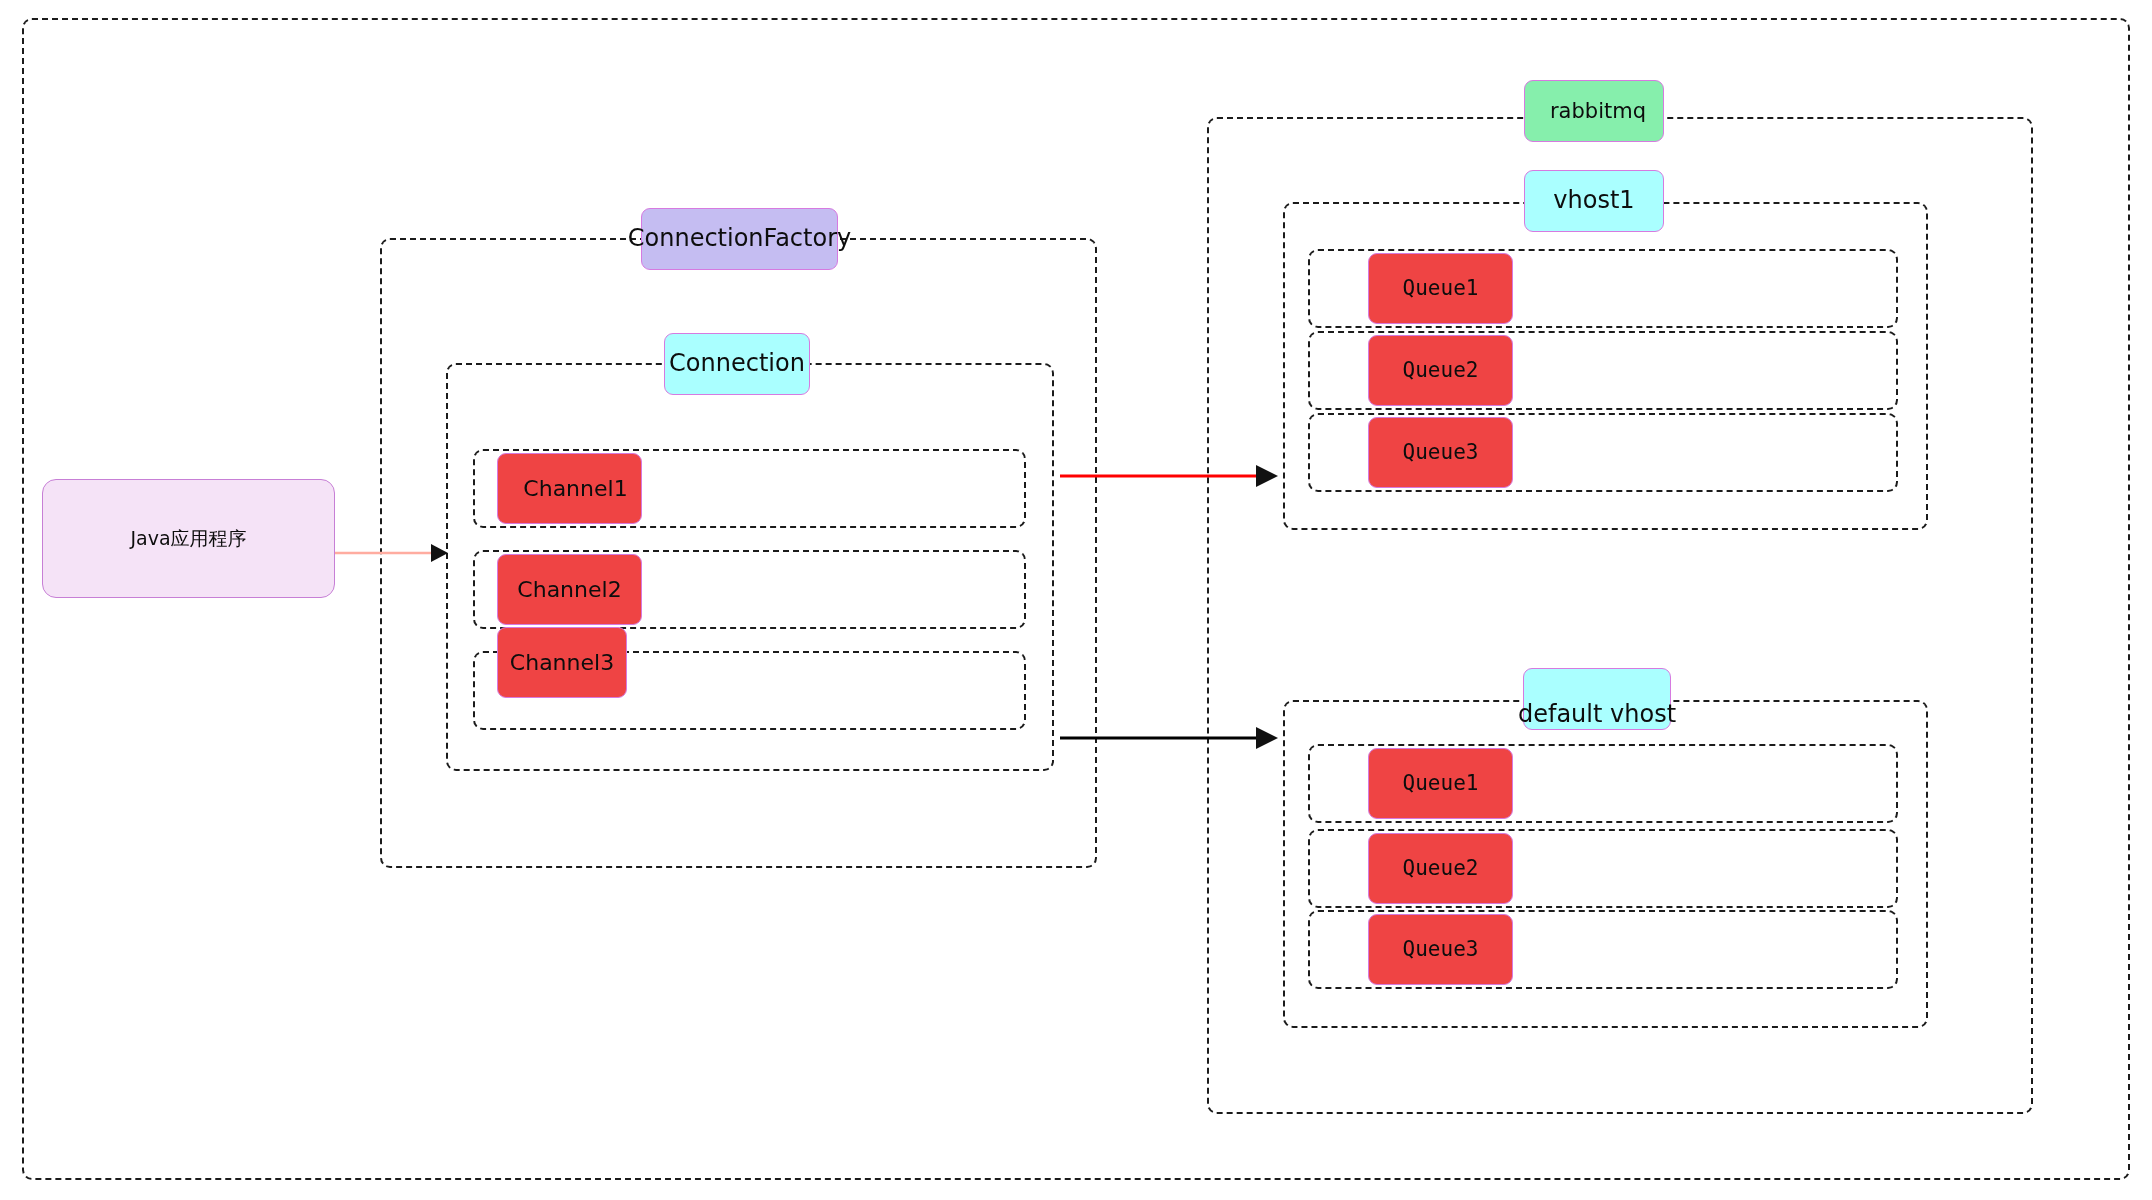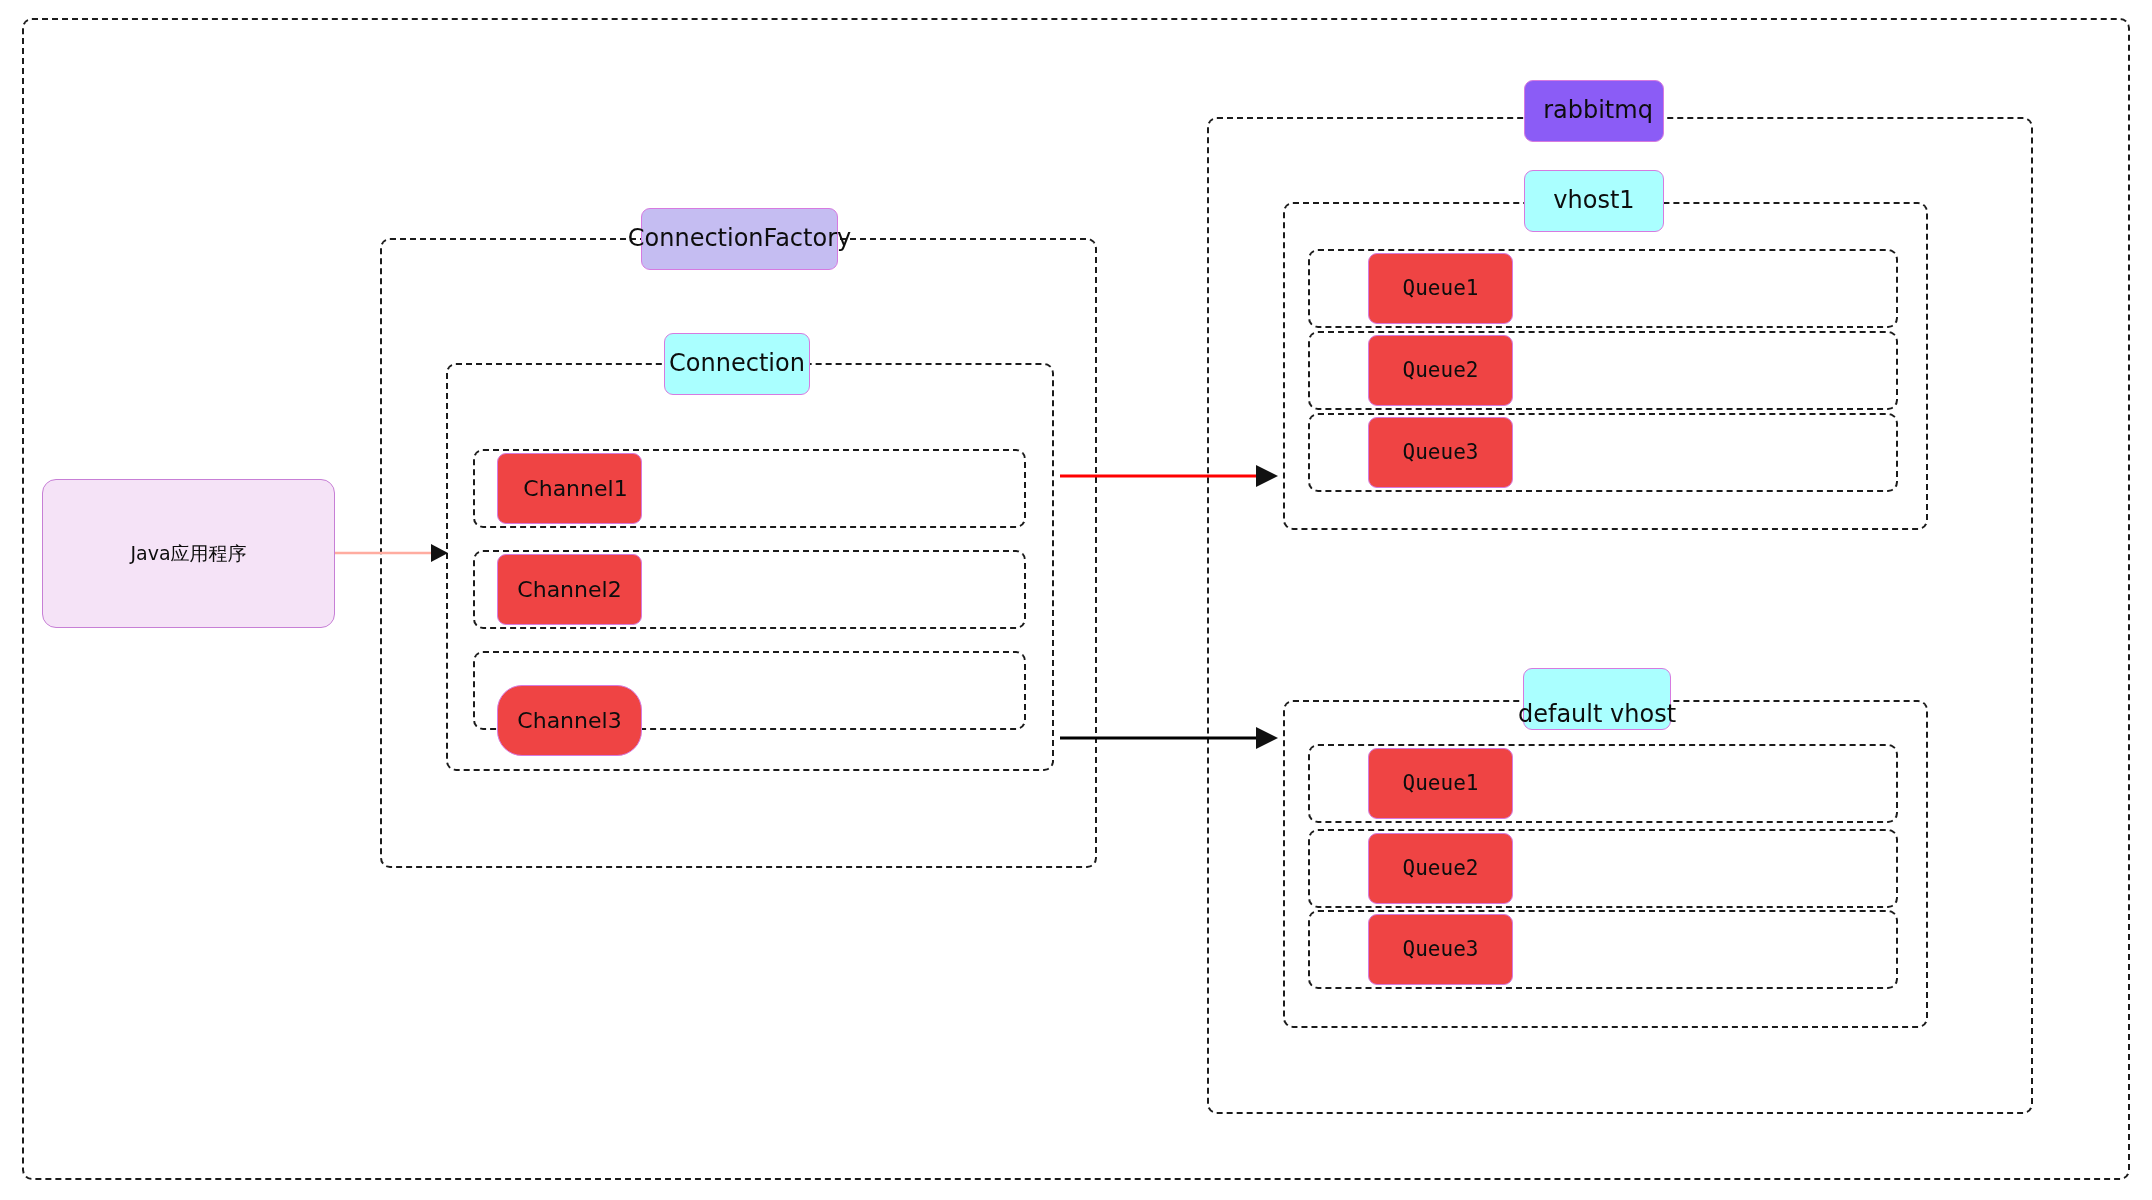--- a/index.html
+++ b/index.html
@@ -50,22 +50,22 @@
   }
   .node.factory {
     background: #c5bdf2;
     font-size: 24px;
   }
   .node.cyan {
     background: #aaffff;
     font-size: 24px;
   }
   .node.orange {
-    background: #8b5cf6;
-    font-size: 24px;
+    background: #86efac;
+    font-size: 21px;
     padding-left: 8px;
   }
   .node.peach {
     background: #ef4444;
     font-size: 22px;
   }
   .node.peach.mono {
     font-family: "DejaVu Sans Mono", "Liberation Mono", monospace;
     font-size: 21px;
   }
@@ -77,21 +77,21 @@
     overflow: visible;
   }
 </style>
 </head>
 <body>
 
 <div id="canvas">
 
   <div class="dbox" style="left:22px; top:18px; width:2108px; height:1162px;"></div>
 
-  <div class="node app" style="left:42px; top:479px; width:293px; height:149px;">
+  <div class="node app" style="left:42px; top:479px; width:293px; height:119px;">
     <span>Java应用程序</span>
   </div>
 
   <svg class="arrow" style="left:335px; top:533px; width:115px; height:40px;" viewBox="0 0 115 40">
     <line x1="0" y1="20" x2="96" y2="20" stroke="#ffaca0" stroke-width="2.6"></line>
     <path d="M 96 11 L 113 20 L 96 29 Z" fill="#111111"></path>
   </svg>
 
   <div class="dbox" style="left:380px; top:238px; width:717px; height:630px;"></div>
 
@@ -109,21 +109,21 @@
   <div class="node peach" style="left:497px; top:453px; width:145px; height:71px;padding-left:12px;">
     <span>Channel1</span>
   </div>
 
   <div class="dbox" style="left:473px; top:550px; width:553px; height:79px;"></div>
   <div class="node peach" style="left:497px; top:554px; width:145px; height:71px;">
     <span>Channel2</span>
   </div>
 
   <div class="dbox" style="left:473px; top:651px; width:553px; height:79px;"></div>
-  <div class="node peach" style="left:497px; top:685px; width:145px; height:71px;border-radius:25px;">
+  <div class="node peach" style="left:497px; top:627px; width:130px; height:71px;">
     <span>Channel3</span>
   </div>
 
   <svg class="arrow" style="left:1060px; top:456px; width:220px; height:40px;" viewBox="0 0 220 40">
     <line x1="0" y1="20" x2="198" y2="20" stroke="#ff0000" stroke-width="3"></line>
     <path d="M 196 9 L 218 20 L 196 31 Z" fill="#111111"></path>
   </svg>
 
   <svg class="arrow" style="left:1060px; top:718px; width:220px; height:40px;" viewBox="0 0 220 40">
     <line x1="0" y1="20" x2="198" y2="20" stroke="#000000" stroke-width="3"></line>

